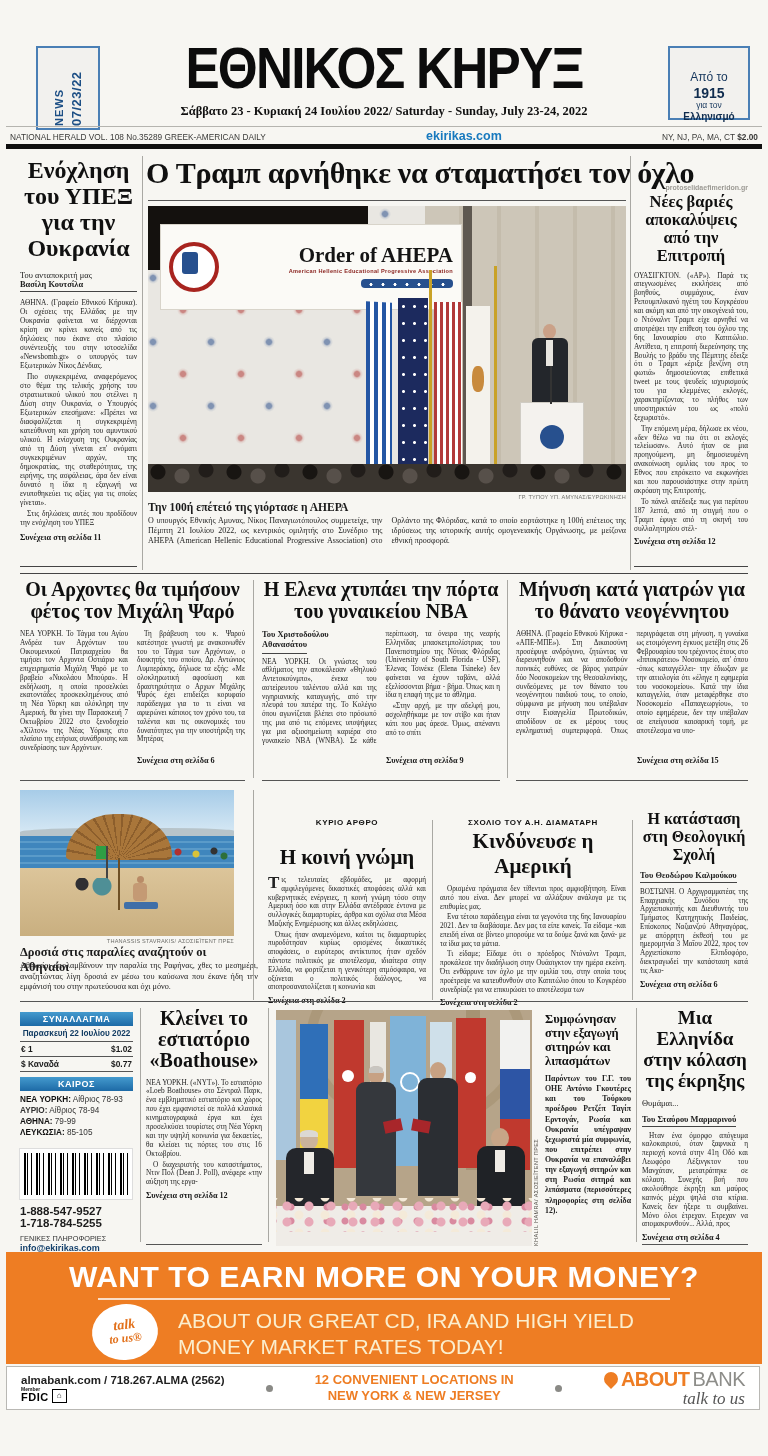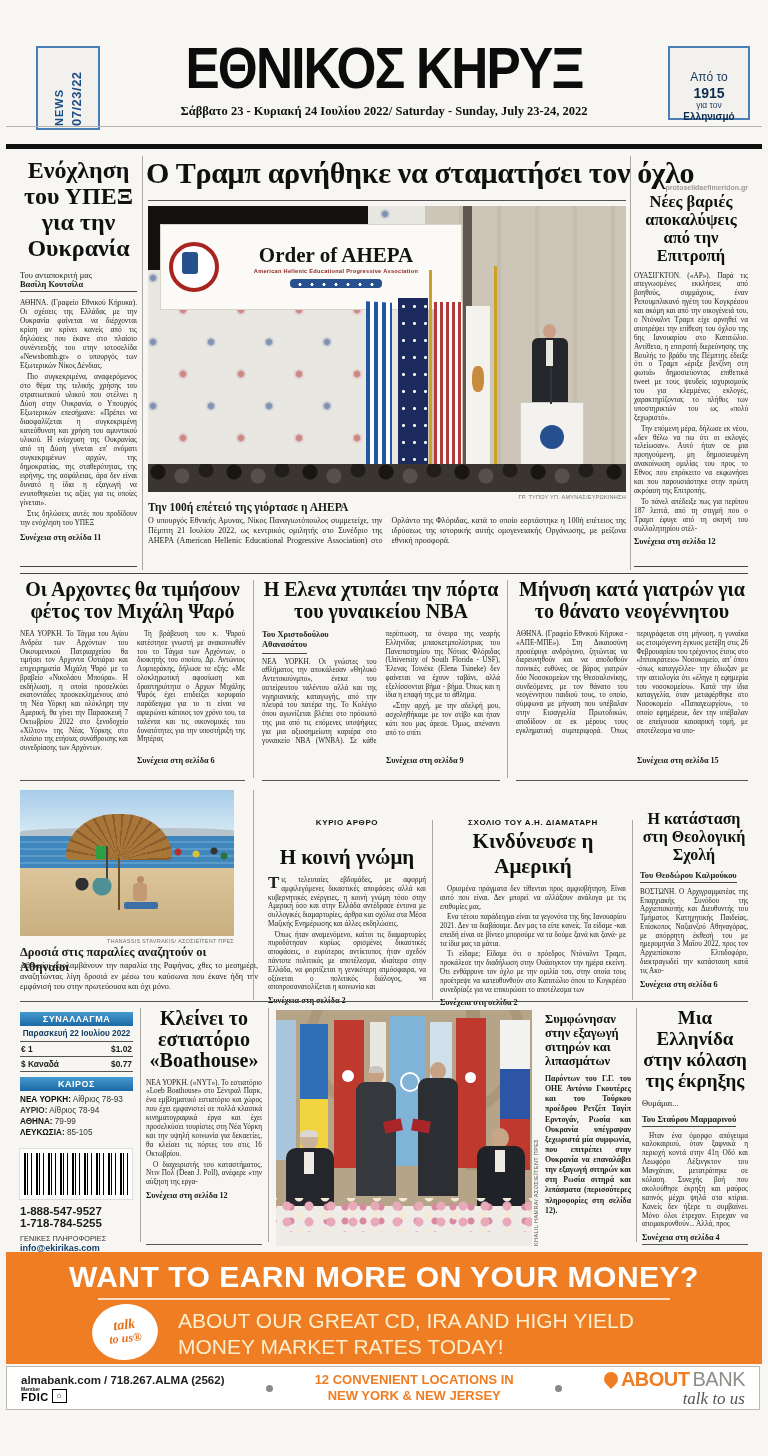--- a/index.html
+++ b/index.html
@@ -49,20 +49,28 @@
     <div class="abs ser b c" style="left:134px;top:104px;width:500px;font-size:12.5px;color:#111;">Σάββατο 23 - Κυριακή 24 Ιουλίου 2022/ Saturday - Sunday, July 23-24, 2022</div>
 
     <div class="abs" style="left:668px;top:46px;width:78px;height:70px;border:2px solid #4a7fb5;background:#f2f1ee;display:flex;flex-direction:column;justify-content:center;text-align:center;line-height:1.15;">
       <span class="sans" style="font-size:12px;color:#15365c;margin-top:27px;">Από το</span>
       <span class="sans b" style="font-size:14px;color:#0f2c4e;">1915</span>
       <span class="sans" style="font-size:8.5px;color:#15365c;">για τον</span>
       <span class="sans b" style="font-size:10px;color:#0f2c4e;">Ελληνισμό</span>
     </div>
 
     <div class="hline" style="left:6px;top:126px;width:756px;background:#b5b4af;"></div>
+    <div class="abs" style="left:10px;top:129px;width:748px;display:flex;align-items:baseline;justify-content:space-between;">
+      <span class="sans" style="font-size:8.3px;color:#3a3a38;">NATIONAL HERALD VOL. 108 No.35289 GREEK-AMERICAN DAILY</span>
+      <span class="sans b" style="font-size:12.5px;color:#1779be;">ekirikas.com</span>
+      <span class="sans" style="font-size:8.3px;color:#3a3a38;">
+        <span>NY, NJ, PA, MA, CT</span>
+        <span class="b">$2.00</span>
+      </span>
+    </div>
     <div class="abs" style="left:6px;top:144px;width:756px;height:5px;background:#101010;"></div>
   </div>
 
   <div class="vline" style="left:142px;top:156px;height:414px;"></div>
   <div class="vline" style="left:630px;top:156px;height:414px;"></div>
 
   <div class="abs" style="left:20px;top:158px;width:117px;">
     <div class="hl c" style="font-size:24px;line-height:1.08;">Ενόχληση του ΥΠΕΞ για την Ουκρανία</div>
     <div class="byline" style="margin-top:9px;">
       <div>Του ανταποκριτή μας</div>
@@ -88,21 +96,21 @@
     <div class="abs" style="left:0;top:0;width:46%;height:64px;background:#14110e;"></div>
 
     <div class="abs" style="left:58%;top:0;width:42%;height:100%;
          background:repeating-linear-gradient(90deg,#cdc6b8 0 34px,#c4bcac 34px 38px);"></div>
     <div class="abs" style="left:66%;top:0;width:9px;height:100%;background:#5e5850;"></div>
 
     <div class="abs" style="left:12px;top:18px;width:302px;height:86px;background:#fbfaf6;border:1px solid #d8d4ca;display:flex;align-items:center;padding:4px 8px;box-sizing:border-box;">
       <span style="flex:0 0 auto;width:42px;height:42px;border-radius:50%;border:4px solid #a8241f;background:#fff;display:inline-block;position:relative;">
         <span style="position:absolute;left:9px;top:6px;width:16px;height:22px;background:#27508e;border-radius:3px;display:inline-block;"></span>
       </span>
-      <span style="flex:1;text-align:center;">
+      <span style="flex:1;text-align:right;">
         <div class="ser b" style="font-size:21px;color:#141414;">Order of AHEPA</div>
         <div class="sans b" style="font-size:5.6px;color:#8a2420;letter-spacing:.3px;">American Hellenic Educational Progressive Association</div>
         <div style="margin-top:4px;display:inline-block;width:92px;height:9px;border-radius:4px;background:#27508e;
              background-image:radial-gradient(circle,#fff 1.3px,transparent 1.8px);background-size:12px 9px;background-position:4px 1px;"></div>
       </span>
     </div>
 
     <div class="abs" style="left:218px;top:96px;width:26px;height:168px;
          background:repeating-linear-gradient(90deg,#2456a4 0 4px,#fff 4px 8px);transform:skewY(3deg);"></div>
     <div class="abs" style="left:250px;top:92px;width:30px;height:176px;background:#1c2a5e;

